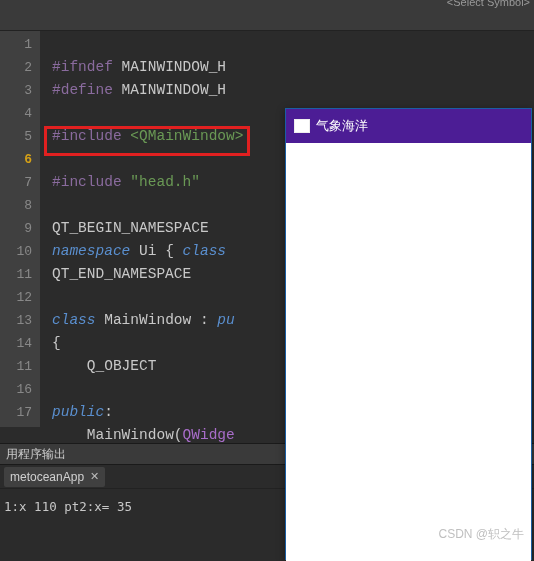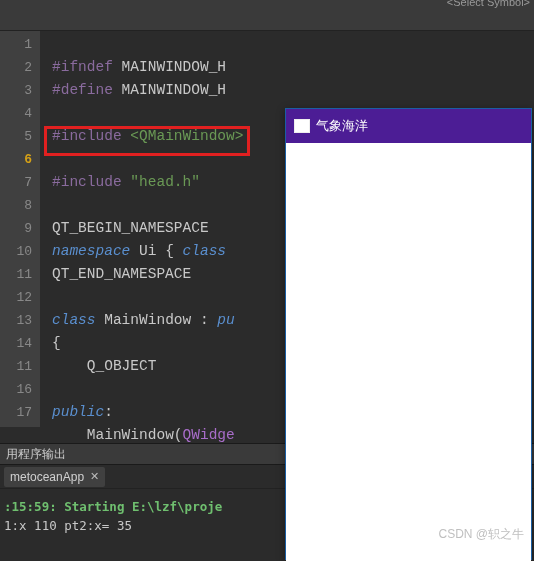--- a/index.html
+++ b/index.html
@@ -236,21 +236,20 @@
 </div>
 
 <div class="tab-bar">
   <div class="tab">
     <span>metoceanApp</span>
     <span class="tab-close">✕</span>
   </div>
 </div>
 
 <div class="console">
-<div class="starting">:15:59: Starting E:\lzf\proje</div>
 <div>1:x 110 pt2:x= 35</div>
 </div>
 
 <div class="popup-window">
   <div class="popup-title">
     <span class="popup-icon"></span>
     <span>气象海洋</span>
   </div>
   <div class="popup-body"></div>
 </div>

